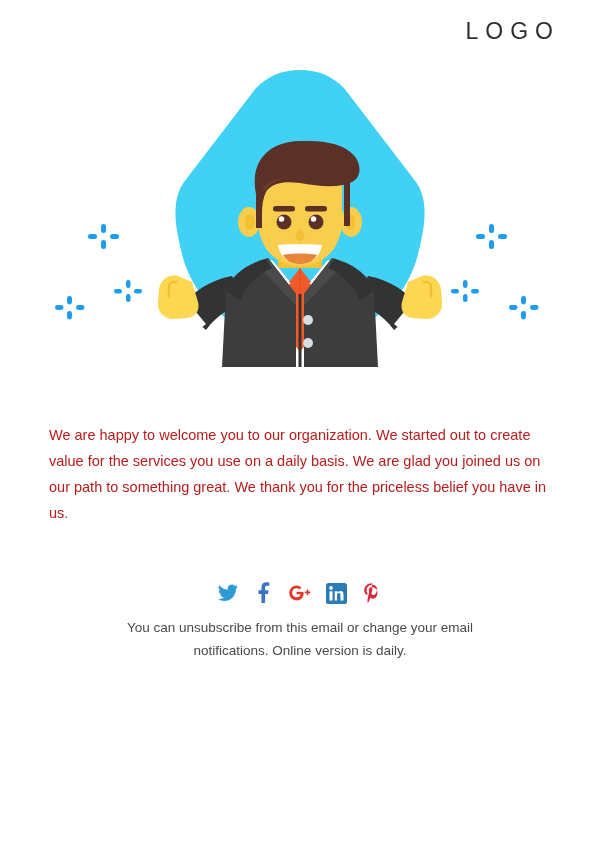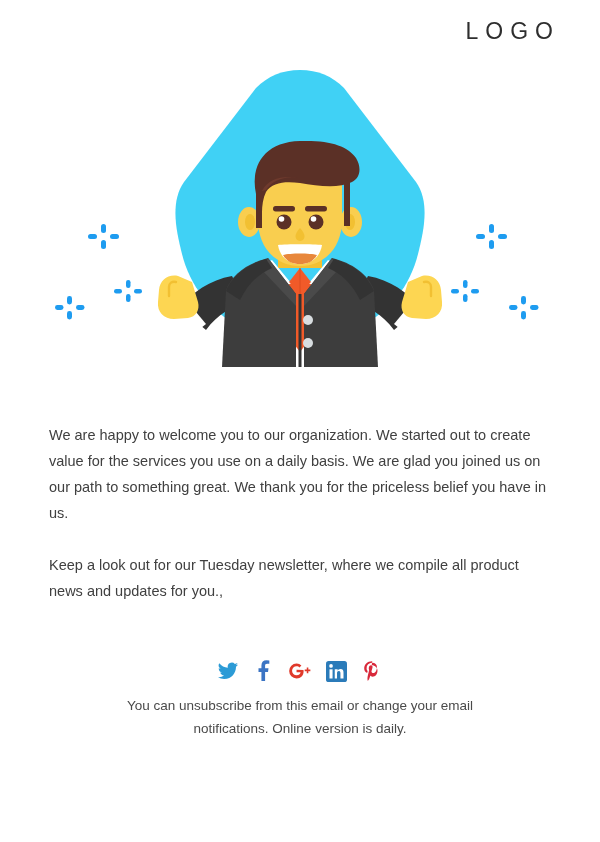--- a/index.html
+++ b/index.html
@@ -44,21 +44,21 @@
   }
 
   
   .content {
     padding: 0 49px;
     box-sizing: border-box;
   }
   .para {
     font-size: 14.5px;
     line-height: 26px;
-    color: #404040;
+    color: #b91c1c;
     margin: 0;
   }
   .para + .para {
     margin-top: 26px;
   }
 
   
   .cta-wrap {
     text-align: center;
     margin-top: 32px;
@@ -269,21 +269,20 @@
       <g>
         <path d="M278 183 C286 182 314 182 322 183 C320 196 310 202 300 202 C290 202 280 196 278 183 Z" fill="#FFFFFF"></path>
         <path d="M283 193 C290 191 310 191 317 193 C313 200 307 202 300 202 C293 202 287 200 283 193 Z" fill="#E8873B"></path>
       </g>
     </g>
   </svg>
 </div>
 
 <div class="content">
   <p class="para">We are happy to welcome you to our organization. We started out to create value for the services you use on a daily basis. We are glad you joined us on our path to something great. We thank you for the priceless belief you have in us.</p>
-  <p class="para">Keep a look out for our Tuesday newsletter, where we compile all product news and updates for you.,</p>
 
 </div>
 
 <div class="social-row">
 
   <a class="social-icon" title="Twitter">
     <svg width="22" height="22" viewBox="0 0 24 24">
       <path fill="#2C9BD6" d="M23 4.9c-.8.4-1.7.6-2.6.8a4.5 4.5 0 0 0 2-2.5c-.9.5-1.9.9-2.9 1.1a4.5 4.5 0 0 0-7.7 4.1A12.8 12.8 0 0 1 2.5 3.6a4.5 4.5 0 0 0 1.4 6c-.7 0-1.4-.2-2-.5v.1c0 2.2 1.5 4 3.6 4.4-.7.2-1.4.2-2 .1a4.5 4.5 0 0 0 4.2 3.1A9 9 0 0 1 1 18.7a12.7 12.7 0 0 0 6.9 2c8.3 0 12.8-6.9 12.8-12.8v-.6c.9-.6 1.7-1.4 2.3-2.4z"></path>
     </svg>
   </a>

